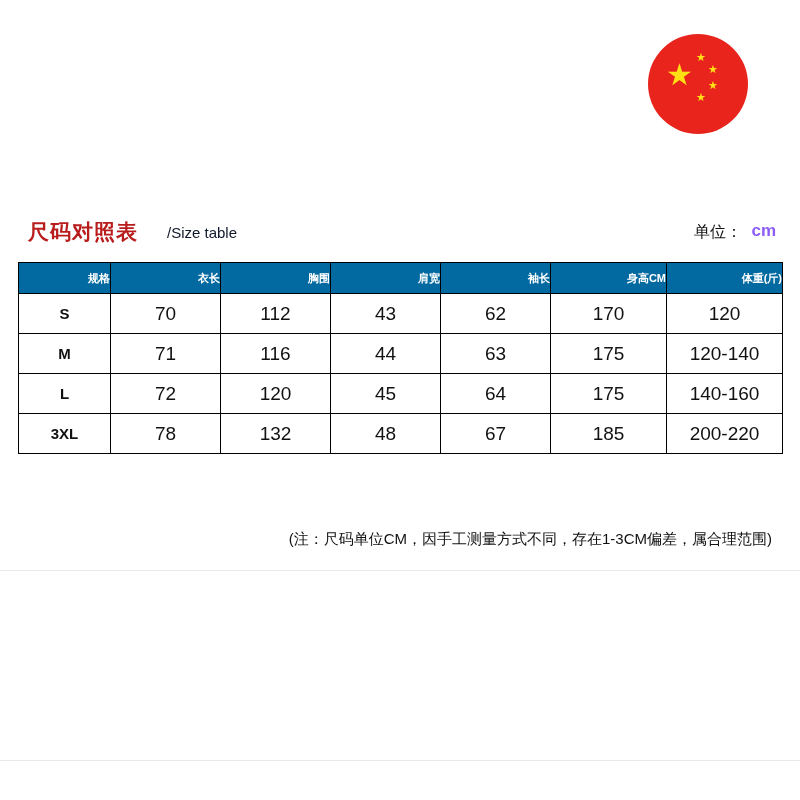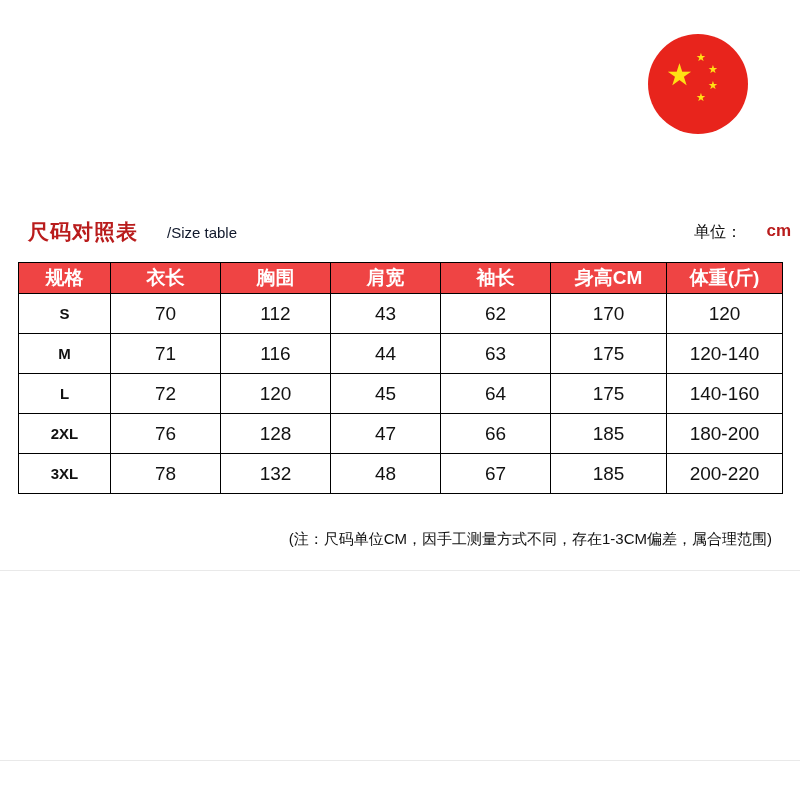--- a/index.html
+++ b/index.html
@@ -78,25 +78,25 @@
   .unit-label {
     position: absolute;
     right: 58px;
     top: 4px;
     font-size: 16px;
     color: #111;
     margin-left: 40px;
   }
   .unit-value {
     position: absolute;
-    right: 9px;
+    right: 24px;
     top: 3px;
     font-size: 17px;
     font-weight: bold;
-    color: #b91c1c;
+    color: #8b5cf6;
   }
 
   
   table.size-table {
     position: absolute;
     top: 262px;
     left: 18px;
     width: 764px;
     border-collapse: collapse;
     table-layout: fixed;
@@ -104,26 +104,27 @@
   table.size-table th,
   table.size-table td {
     border: 1px solid #000000;
     text-align: center;
     font-size: 19px;
     color: #111;
     height: 39px;
     padding: 0;
   }
   table.size-table thead th {
-    background: #ef4444;
+    background: #0369a1;
     color: #ffffff;
     font-weight: bold;
     height: 30px;
-    font-size: 19px;
+    font-size: 11px;
     border: 1px solid #000000;
+    text-align: right;
   }
   table.size-table tbody td.spec {
     font-weight: bold;
     font-size: 15px;
   }
   .col-spec  { width: 92px; }
   .col-a     { width: 110px; }
   .col-b     { width: 110px; }
   .col-c     { width: 110px; }
   .col-d     { width: 110px; }
@@ -214,29 +215,20 @@
       <tr>
         <td class="spec">L</td>
         <td>72</td>
         <td>120</td>
         <td>45</td>
         <td>64</td>
         <td>175</td>
         <td>140-160</td>
       </tr>
       <tr>
-        <td class="spec">2XL</td>
-        <td>76</td>
-        <td>128</td>
-        <td>47</td>
-        <td>66</td>
-        <td>185</td>
-        <td>180-200</td>
-      </tr>
-      <tr>
         <td class="spec">3XL</td>
         <td>78</td>
         <td>132</td>
         <td>48</td>
         <td>67</td>
         <td>185</td>
         <td>200-220</td>
       </tr>
     </tbody>
   </table>

